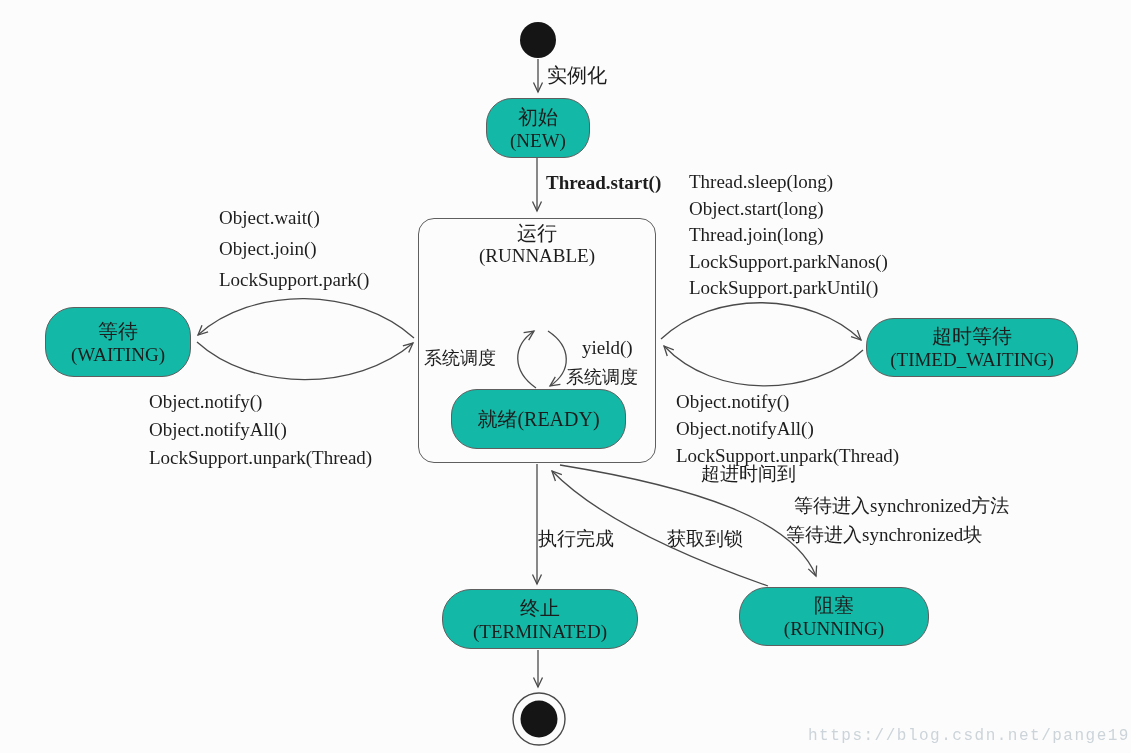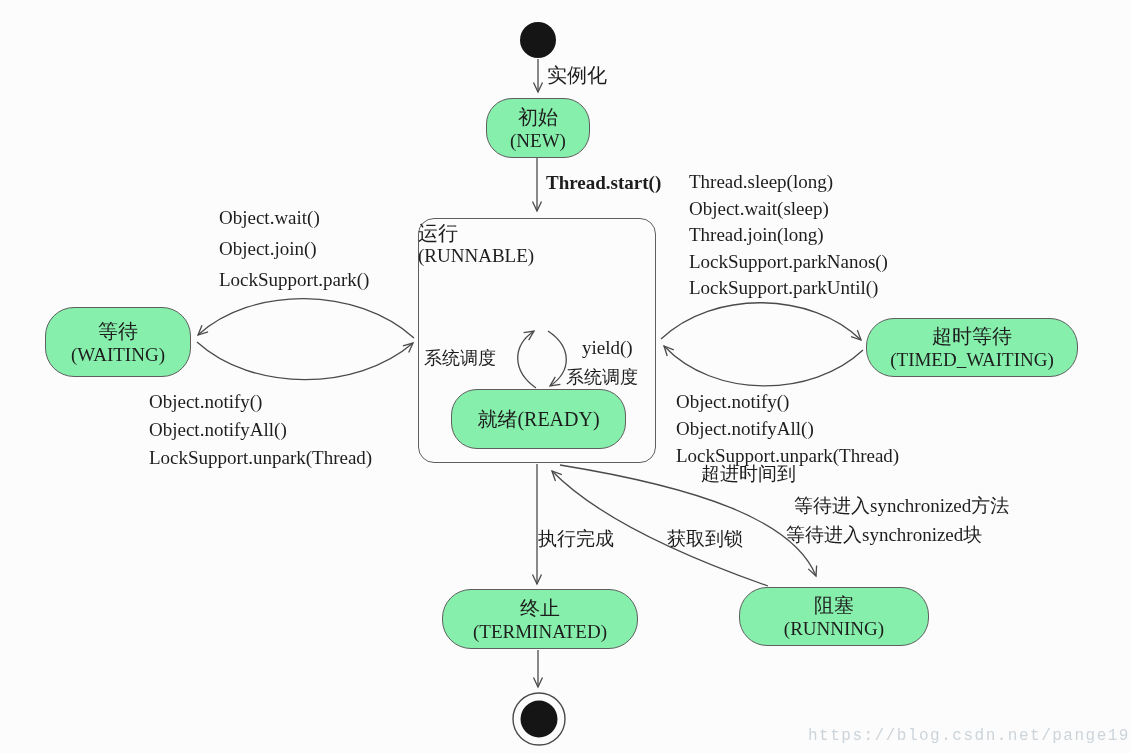--- a/index.html
+++ b/index.html
@@ -8,30 +8,30 @@
     width:1131px;height:753px;
     background:#fcfcfc;
     font-family:"Liberation Serif","DejaVu Serif",serif;
     color:#1d1d1d;
     overflow:hidden;
   }
   .wires{position:absolute;left:0;top:0;width:1131px;height:753px;}
   .node{
     position:absolute;
     border:1.5px solid #5f5f5f;
-    background:#86efac;
+    background:#14b8a6;
     display:flex;flex-direction:column;
     align-items:center;justify-content:center;
     text-align:center;
     box-sizing:border-box;
   }
   .node .zh{font-size:20px;line-height:24px;white-space:nowrap;}
   .node .en{font-size:19px;line-height:23px;white-space:nowrap;}
   .frame-title{
-    position:absolute;
+    position:absolute;text-align:center;
   }
   .frame-title .zh{font-size:20px;line-height:23px;}
   .frame-title .en{font-size:19px;line-height:22px;}
   .lbl{position:absolute;white-space:nowrap;}
   .code{font-size:19px;}
   .zh-lbl{font-size:18px;}
   .zh-lbl-lg{font-size:19px;}
   .watermark{
     position:absolute;
     font-family:"Liberation Mono","DejaVu Sans Mono",monospace;
@@ -122,21 +122,21 @@
   </div>
 
   <div class="lbl code" style="left:149px;top:388px;line-height:28px;">
     <div>Object.notify()</div>
     <div>Object.notifyAll()</div>
     <div>LockSupport.unpark(Thread)</div>
   </div>
 
   <div class="lbl code" style="left:689px;top:169px;line-height:26.6px;">
     <div>Thread.sleep(long)</div>
-    <div>Object.wait(sleep)</div>
+    <div>Object.start(long)</div>
     <div>Thread.join(long)</div>
     <div>LockSupport.parkNanos()</div>
     <div>LockSupport.parkUntil()</div>
   </div>
 
   <div class="lbl code" style="left:676px;top:388px;line-height:27px;">
     <div>Object.notify()</div>
     <div>Object.notifyAll()</div>
     <div>LockSupport.unpark(Thread)</div>
   </div>

